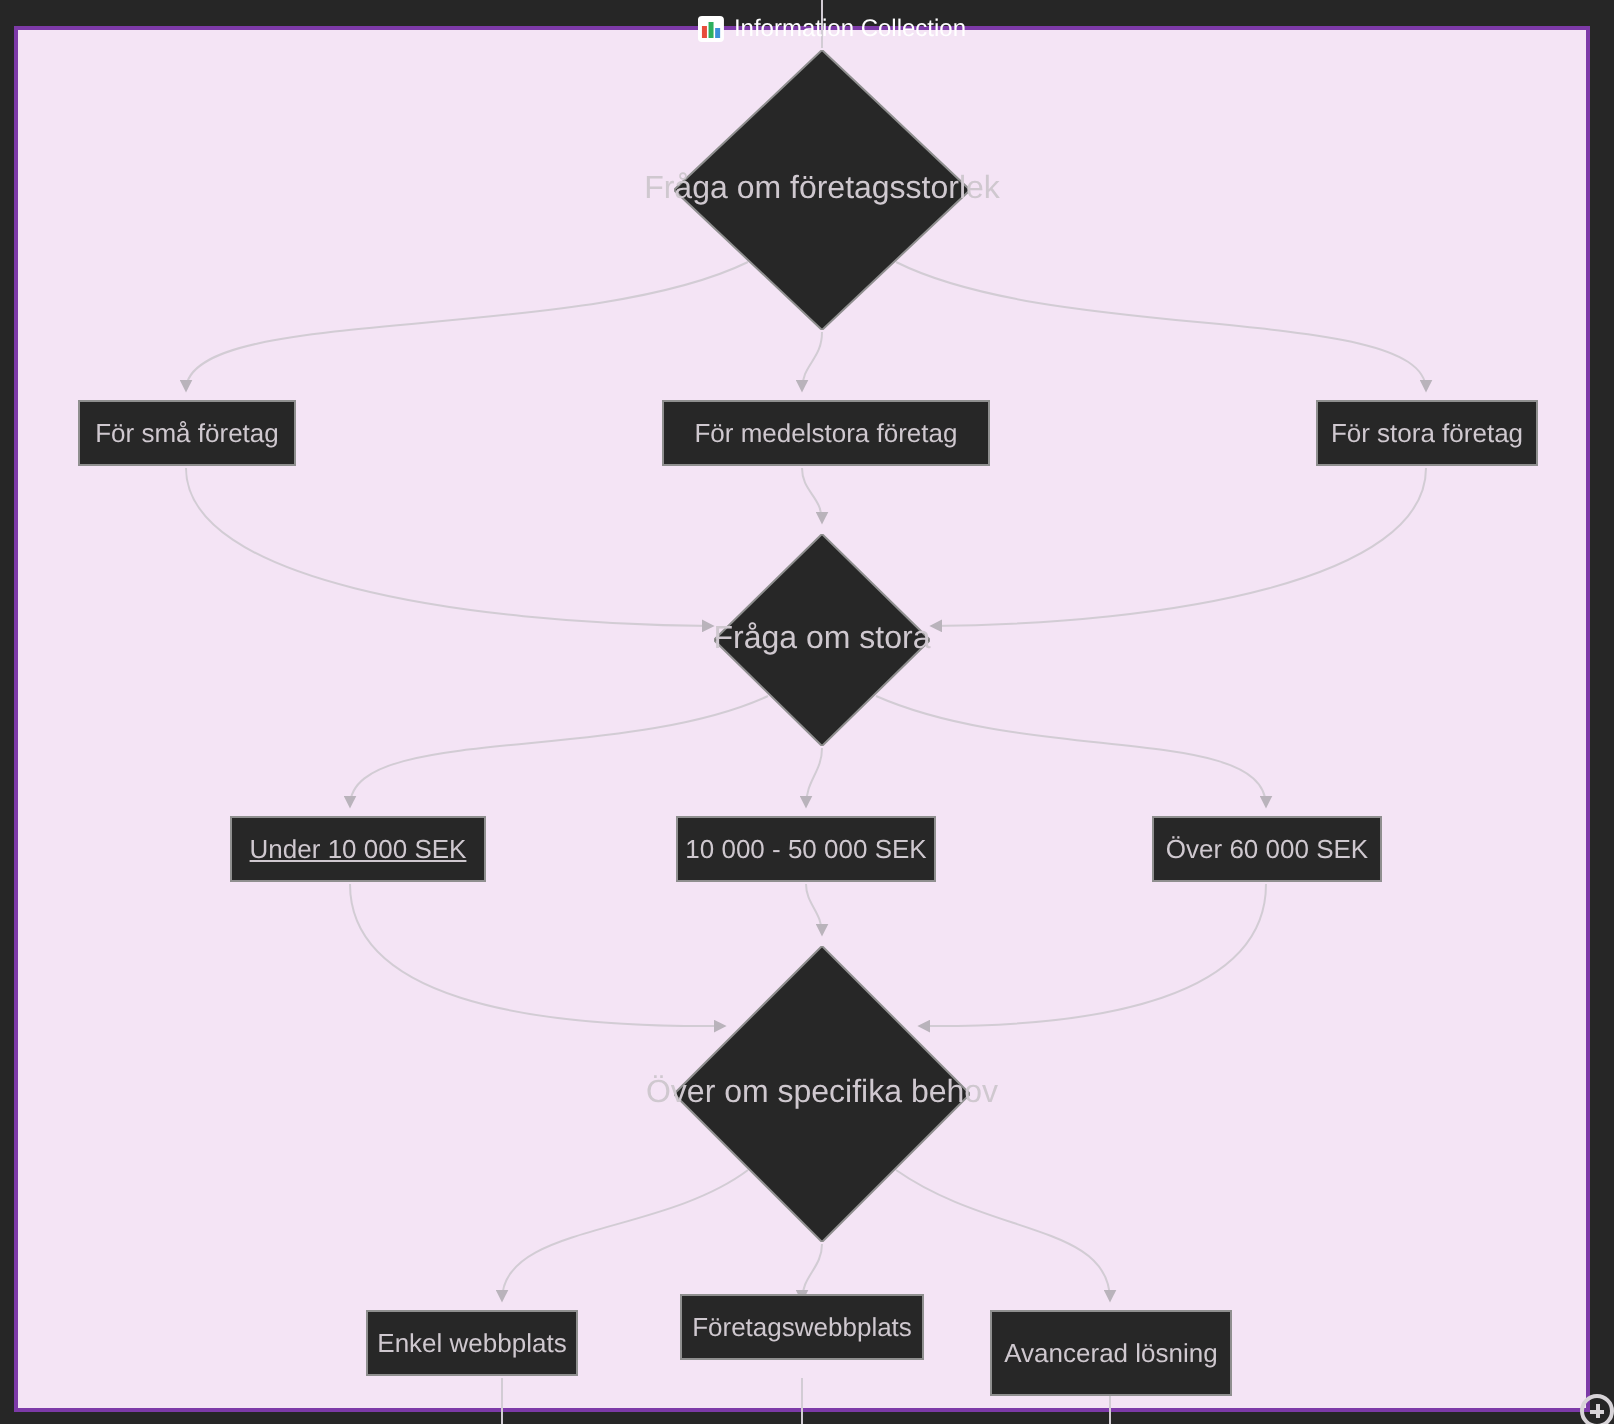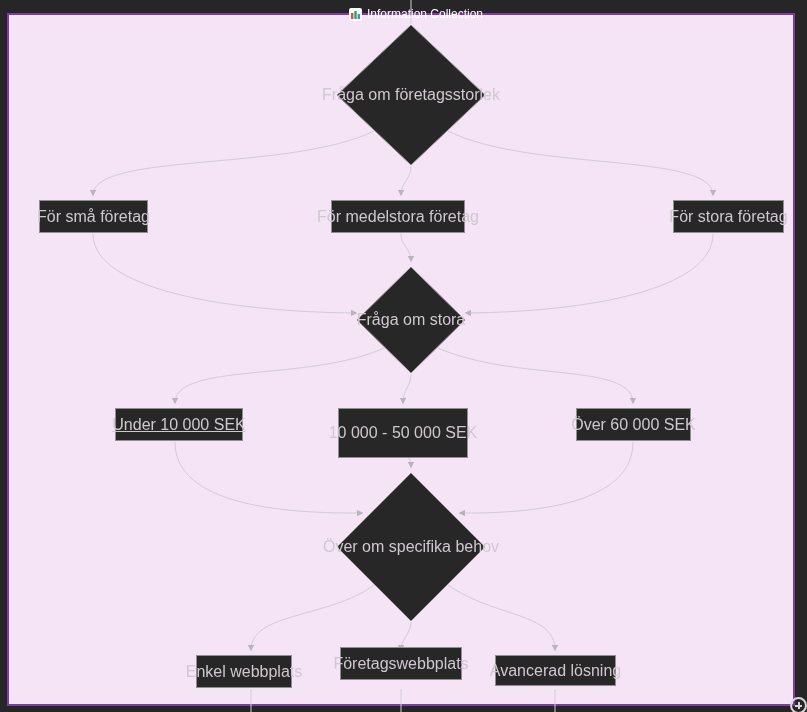--- a/index.html
+++ b/index.html
@@ -39,21 +39,21 @@
     fill: var(--edge-arrow, #b9b3bb);
   }
   .node-rect {
     position: absolute;
     display: flex;
     align-items: center;
     justify-content: center;
     background: var(--node-fill, #272727);
     border: 1px solid var(--node-border, #8f8f8f);
     color: var(--node-text, #cfc8cf);
-    font-size: 16px;
+    font-size: 13px;
     white-space: nowrap;
     box-sizing: border-box;
     z-index: 3;
   }
   .node-diamond {
     position: absolute;
     z-index: 3;
   }
   .node-diamond svg {
     position: absolute;
@@ -184,27 +184,27 @@
 </div>
 
 <div class="node-diamond" style="left:337px; top:473px; width:148px; height:148px;">
   <svg viewBox="0 0 100 100" preserveAspectRatio="none">
       <polygon points="50,0 100,50 50,100 0,50"></polygon>
     </svg>
   <div class="node-label">Över om specifika behov</div>
 </div>
 
 <div class="node-rect" style="left:39px; top:200px; width:109px; height:33px;">För små företag</div>
-<div class="node-rect" style="left:331px; top:200px; width:134px; height:33px;">För medelstora företag</div>
-<div class="node-rect" style="left:658px; top:200px; width:111px; height:33px;margin-left:15px;">För stora företag</div>
+<div class="node-rect" style="left:331px; top:200px; width:164px; height:33px;">För medelstora företag</div>
+<div class="node-rect" style="left:658px; top:200px; width:111px; height:33px;">För stora företag</div>
 
 <div class="node-rect" style="left:115px; top:408px; width:128px; height:33px;text-decoration:underline;">Under 10 000 SEK</div>
-<div class="node-rect" style="left:338px; top:408px; width:130px; height:50px;">10 000 - 50 000 SEK</div>
+<div class="node-rect" style="left:338px; top:408px; width:130px; height:33px;">10 000 - 50 000 SEK</div>
 <div class="node-rect" style="left:576px; top:408px; width:115px; height:33px;">Över 60 000 SEK</div>
 
-<div class="node-rect" style="left:196px; top:655px; width:96px; height:33px;">Enkel webbplats</div>
+<div class="node-rect" style="left:183px; top:655px; width:106px; height:33px;">Enkel webbplats</div>
 <div class="node-rect" style="left:340px; top:647px; width:122px; height:33px;">Företagswebbplats</div>
-<div class="node-rect" style="left:495px; top:655px; width:121px; height:31px;">Avancerad lösning</div>
+<div class="node-rect" style="left:495px; top:655px; width:121px; height:43px;">Avancerad lösning</div>
 
 <div class="zoom-control">
   <span class="plus-h"></span>
   <span class="plus-v"></span>
 </div>
 
 </body></html>

